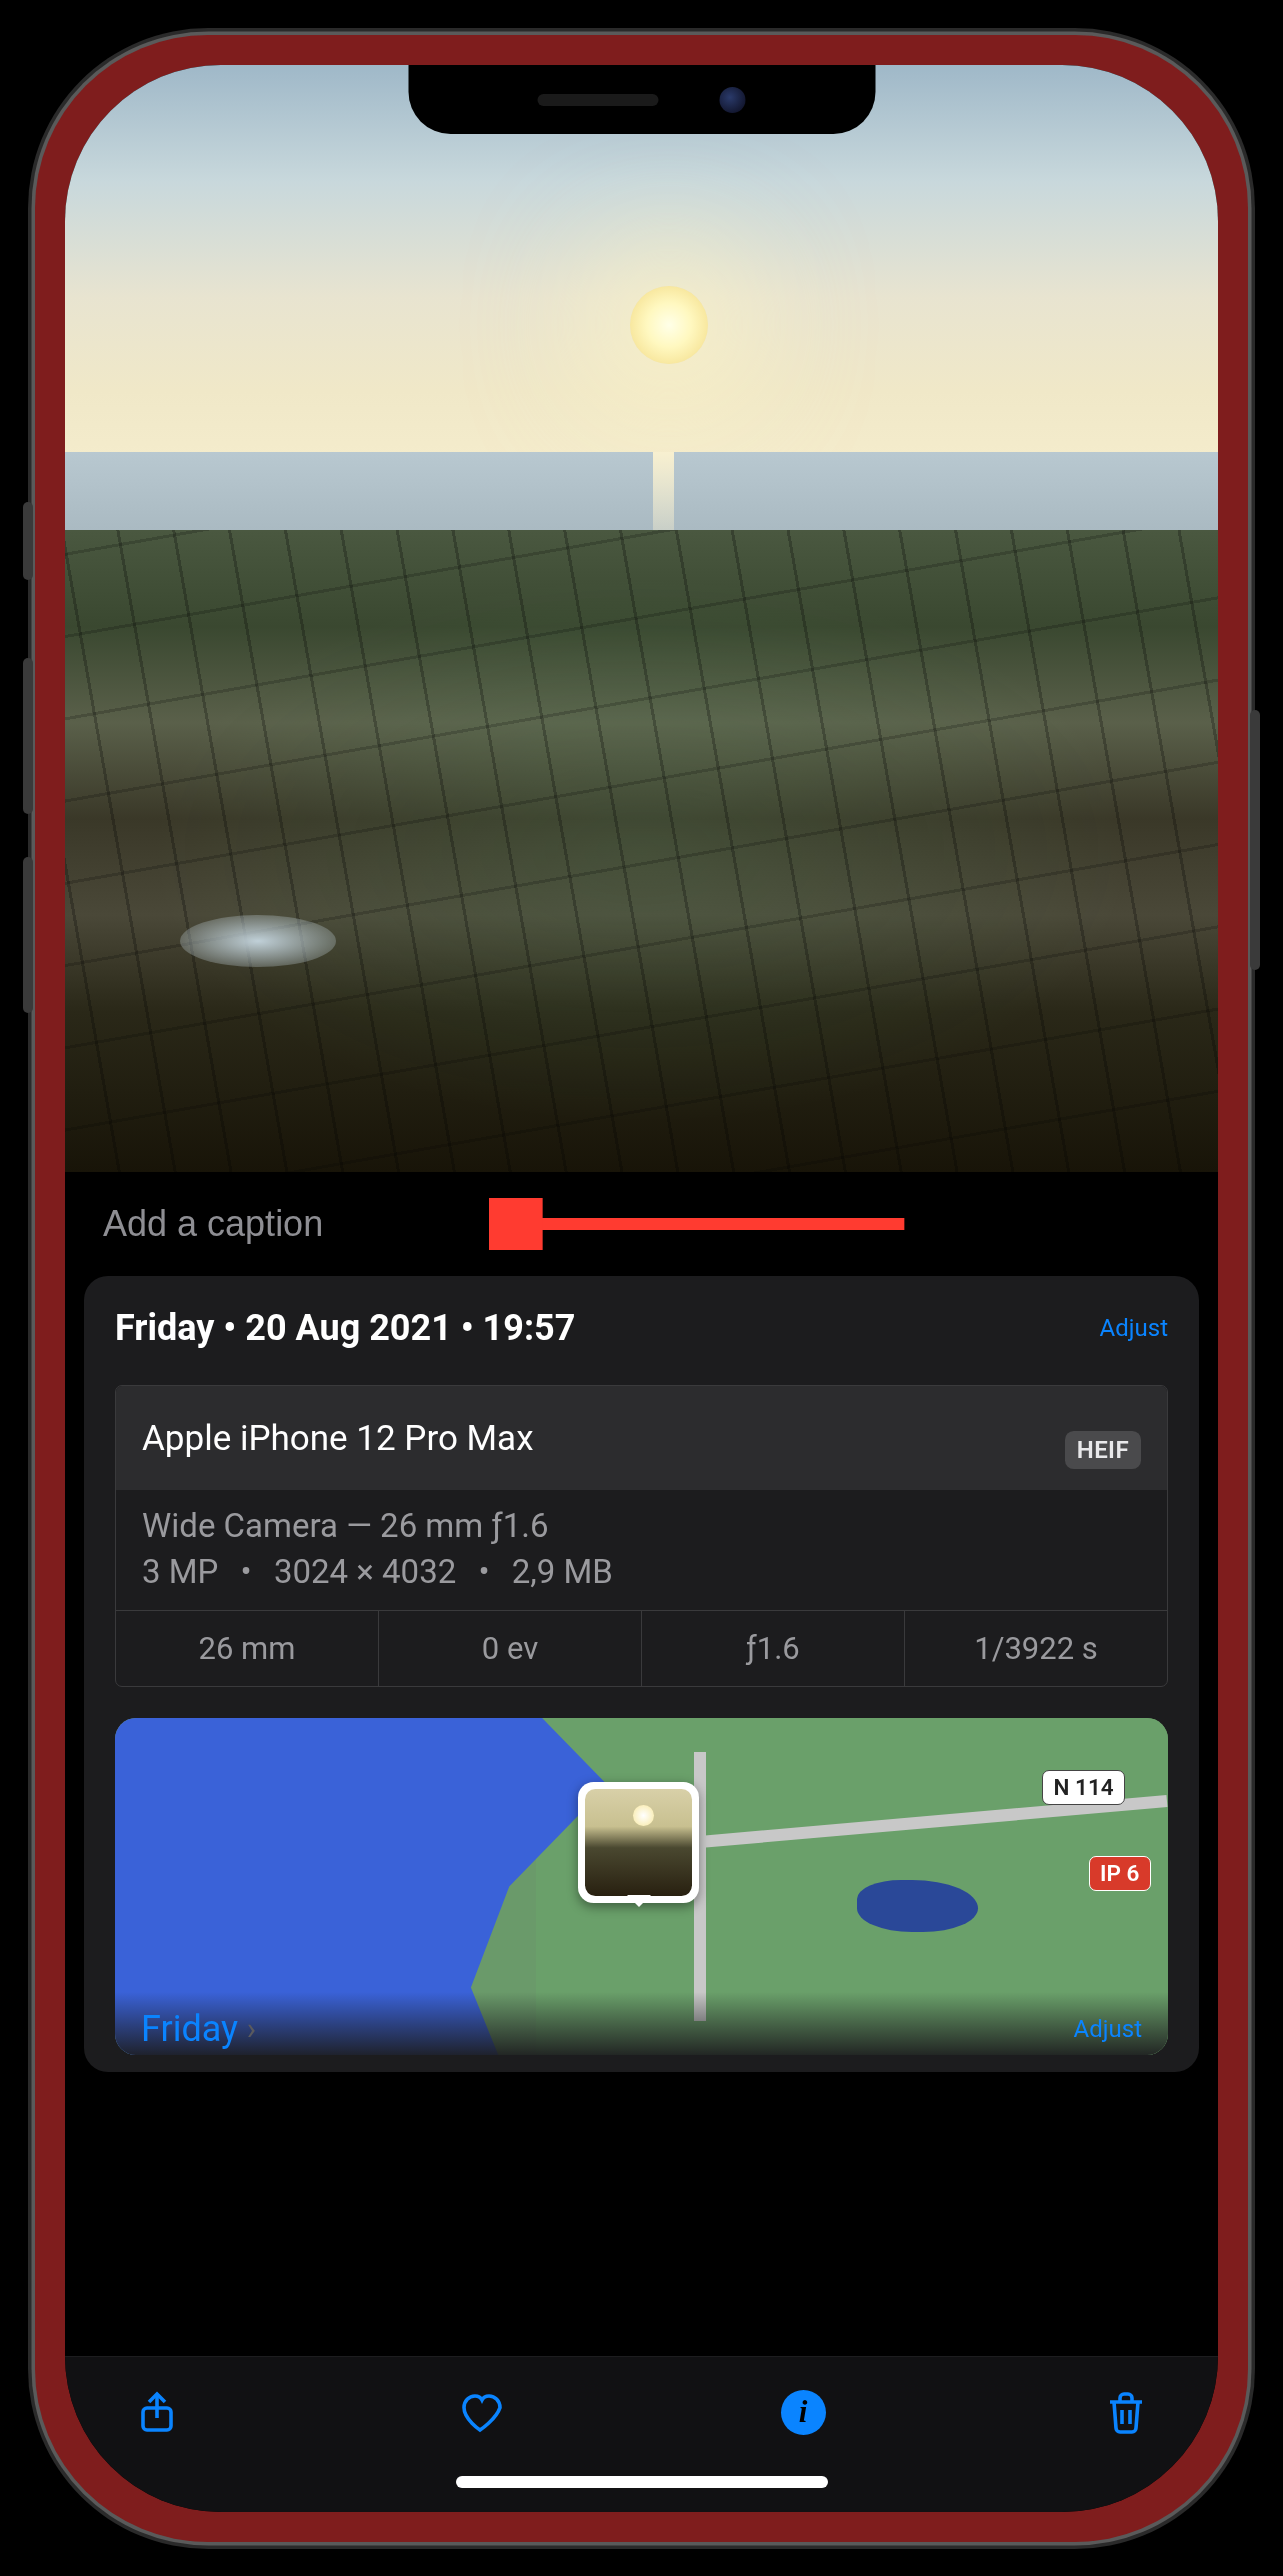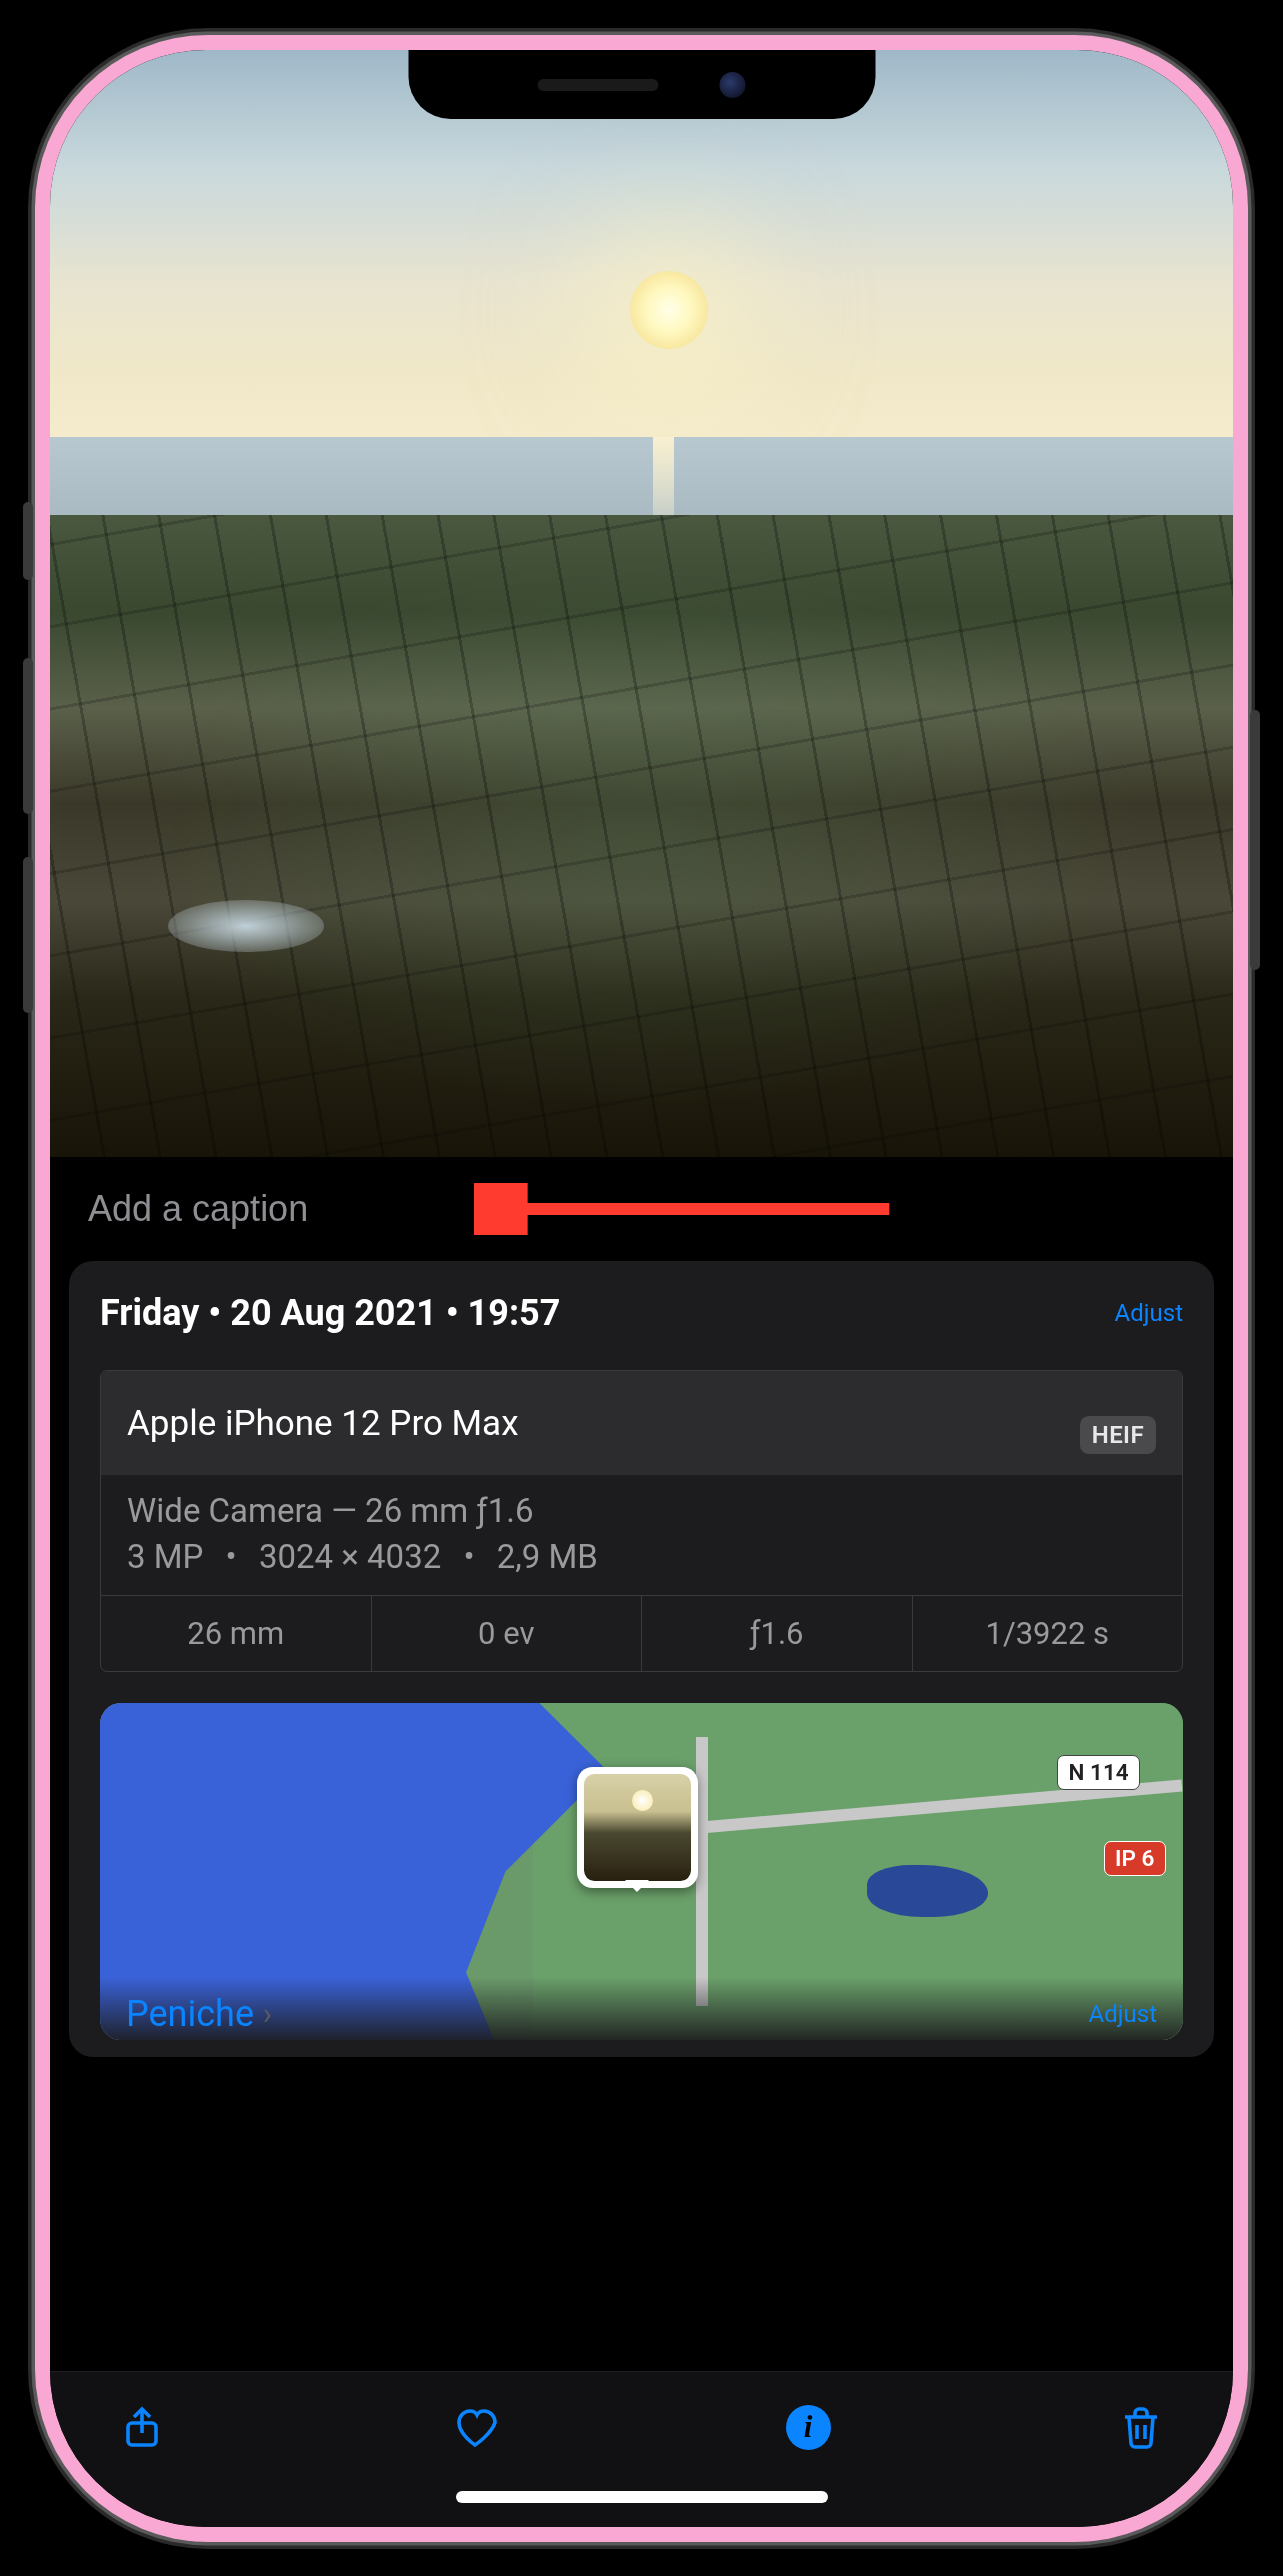--- a/index.html
+++ b/index.html
@@ -9,23 +9,23 @@
     display: flex;
     justify-content: center;
     align-items: center;
     min-height: 100vh;
     padding: 35px;
   }
   .device-frame {
     width: 1214px;
     height: 2507px;
     position: relative;
-    background: #f9a8d4;
+    background: #7f1d1d;
     border-radius: 173px;
-    padding: 15px;
+    padding: 30px;
     box-shadow: 0 0 0 3.5px #5a5a5a, 0 0 0 7px #2a2a2a;
   }
   .side-button {
     position: absolute;
     background: #3a3a3a;
     border-radius: 5.2px;
   }
   .sb-left1 { left: -12px; top: 467px; width: 10.4px; height: 78px; }
   .sb-left2 { left: -12px; top: 623px; width: 10.4px; height: 156px; }
   .sb-left3 { left: -12px; top: 822px; width: 10.4px; height: 156px; }
@@ -475,21 +475,21 @@
           <div class="road"></div>
           <div class="road2"></div>
           <div class="lake"></div>
           <div class="road-label" style="top:52px; right:43px;">N 114</div>
           <div class="road-label ip6" style="top:138px; right:17.3px;">IP 6</div>
           <div class="map-pin">
             <div class="pin-thumb"></div>
           </div>
           <div class="location-row">
             <div class="location-name">
-              <span>Peniche</span>
+              <span>Friday</span>
               <span class="chevron">›</span>
             </div>
             <div class="adjust-link">Adjust</div>
           </div>
         </div>
 
       </div>
     </div>
 
     <div class="toolbar">

